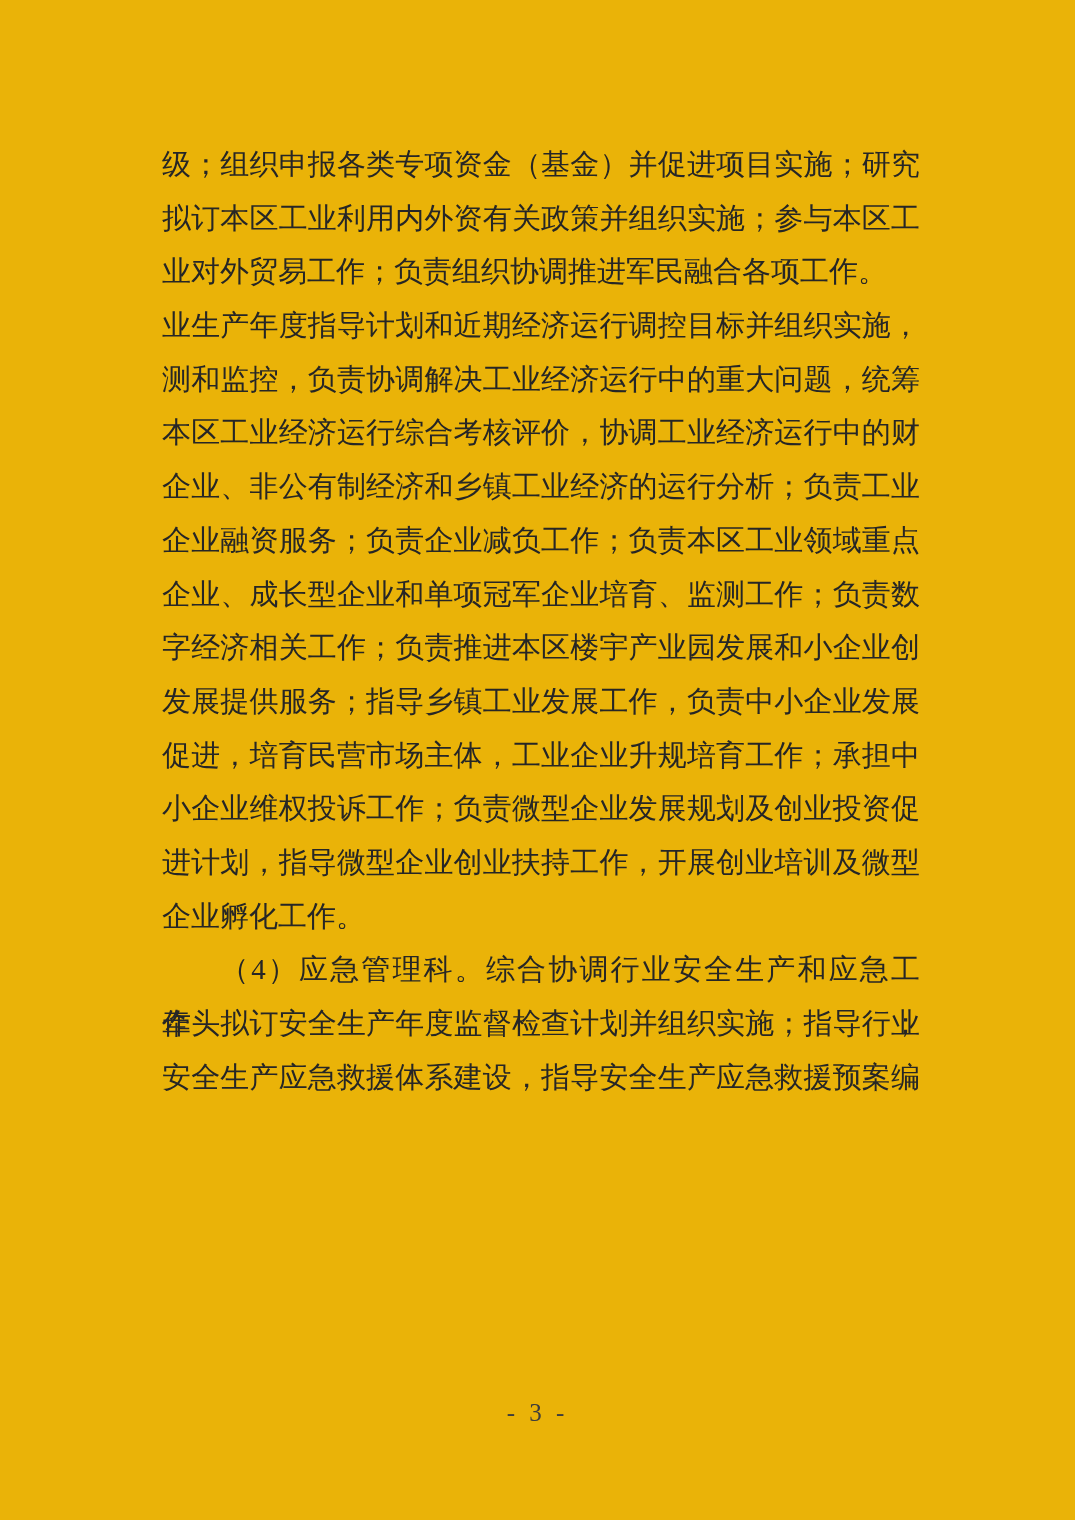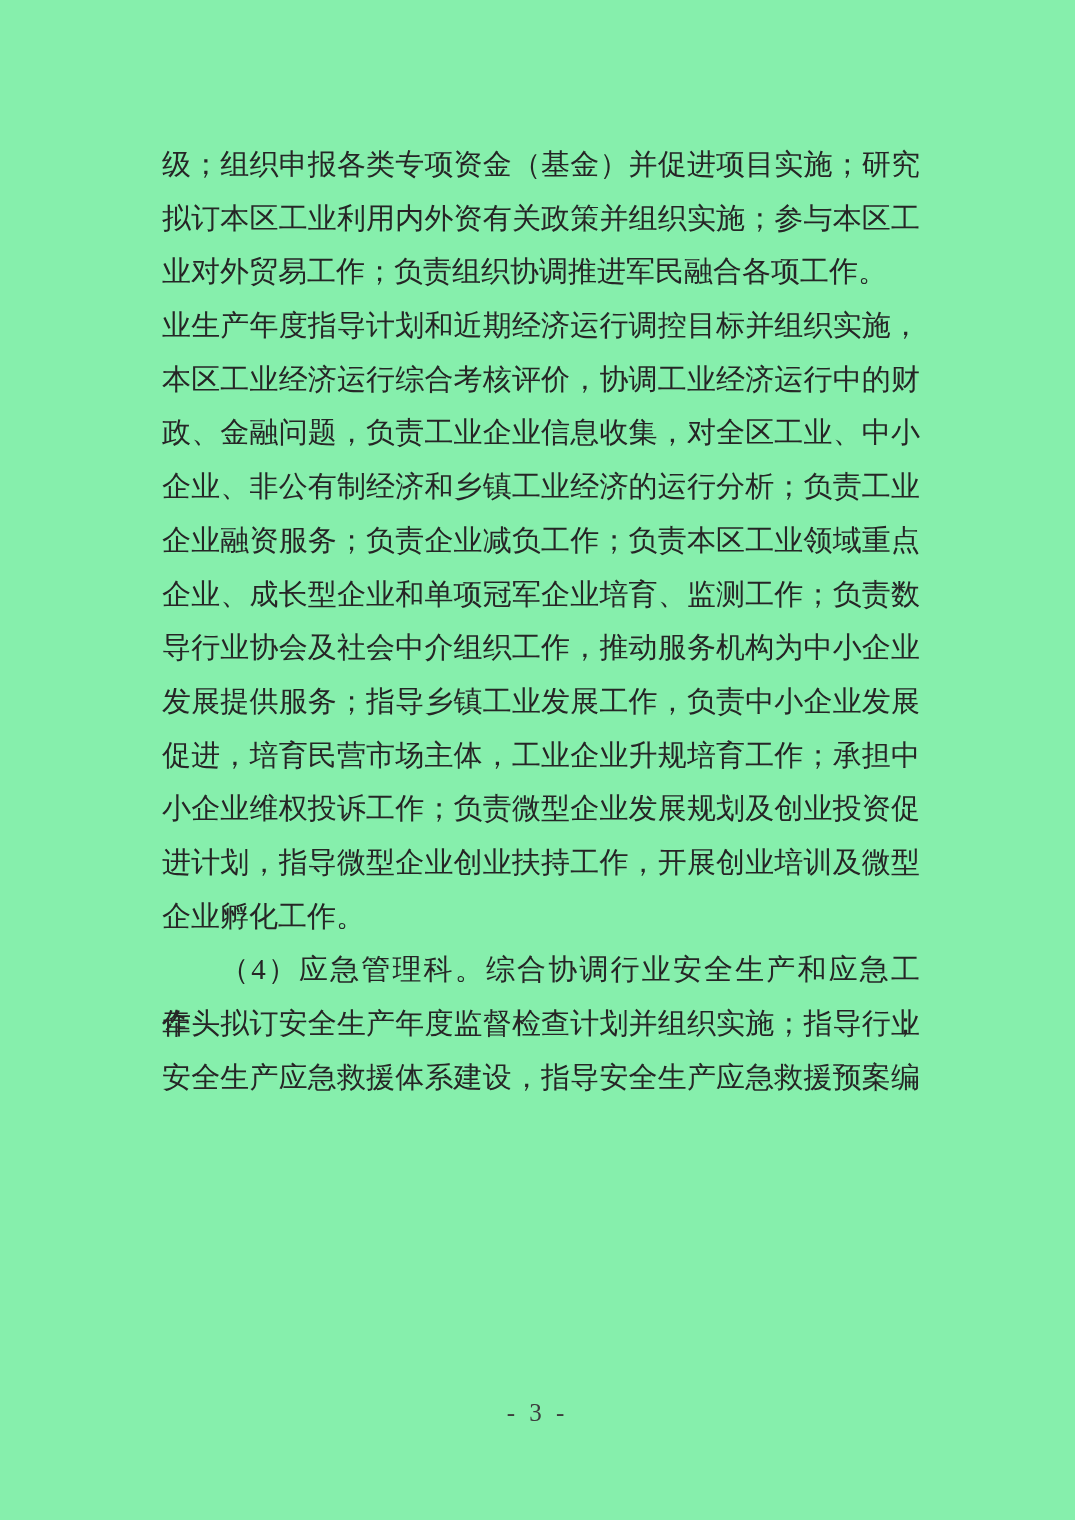--- a/index.html
+++ b/index.html
@@ -4,21 +4,21 @@
 <style>
   html, body {
     margin: 0;
     padding: 0;
     background: #ffffff;
   }
   .page {
     position: relative;
     width: 1075px;
     height: 1520px;
-    background: #86efac;
+    background: #eab308;
     overflow: hidden;
     font-family: "Liberation Serif", "DejaVu Serif", serif;
   }
   .text-block {
     position: absolute;
     left: 162px;
     top: 138px;
     width: 758px;
     font-size: 29px;
     line-height: 53.7px;
@@ -53,26 +53,26 @@
 </style>
 </head>
 <body style="background: rgb(255, 255, 255);">
 
 <div class="page">
   <div class="text-block" id="text-block" style="color: rgb(38, 38, 38);">
       <div class="line justify">级；组织申报各类专项资金（基金）并促进项目实施；研究</div>
       <div class="line justify">拟订本区工业利用内外资有关政策并组织实施；参与本区工</div>
       <div class="line">业对外贸易工作；负责组织协调推进军民融合各项工作。</div>
       <div class="line justify">业生产年度指导计划和近期经济运行调控目标并组织实施，</div>
+      <div class="line justify">测和监控，负责协调解决工业经济运行中的重大问题，统筹</div>
       <div class="line justify">本区工业经济运行综合考核评价，协调工业经济运行中的财</div>
-      <div class="line justify">政、金融问题，负责工业企业信息收集，对全区工业、中小</div>
       <div class="line justify">企业、非公有制经济和乡镇工业经济的运行分析；负责工业</div>
       <div class="line justify">企业融资服务；负责企业减负工作；负责本区工业领域重点</div>
       <div class="line justify">企业、成长型企业和单项冠军企业培育、监测工作；负责数</div>
-      <div class="line justify">导行业协会及社会中介组织工作，推动服务机构为中小企业</div>
+      <div class="line justify">字经济相关工作；负责推进本区楼宇产业园发展和小企业创</div>
       <div class="line justify">发展提供服务；指导乡镇工业发展工作，负责中小企业发展</div>
       <div class="line justify">促进，培育民营市场主体，工业企业升规培育工作；承担中</div>
       <div class="line justify">小企业维权投诉工作；负责微型企业发展规划及创业投资促</div>
       <div class="line justify">进计划，指导微型企业创业扶持工作，开展创业培训及微型</div>
       <div class="line">企业孵化工作。</div>
       <div class="line justify indent">（4）应急管理科。综合协调行业安全生产和应急工作；</div>
       <div class="line justify">牵头拟订安全生产年度监督检查计划并组织实施；指导行业</div>
       <div class="line justify">安全生产应急救援体系建设，指导安全生产应急救援预案编</div>
     </div>
   <div class="page-number">- 3 -</div>

